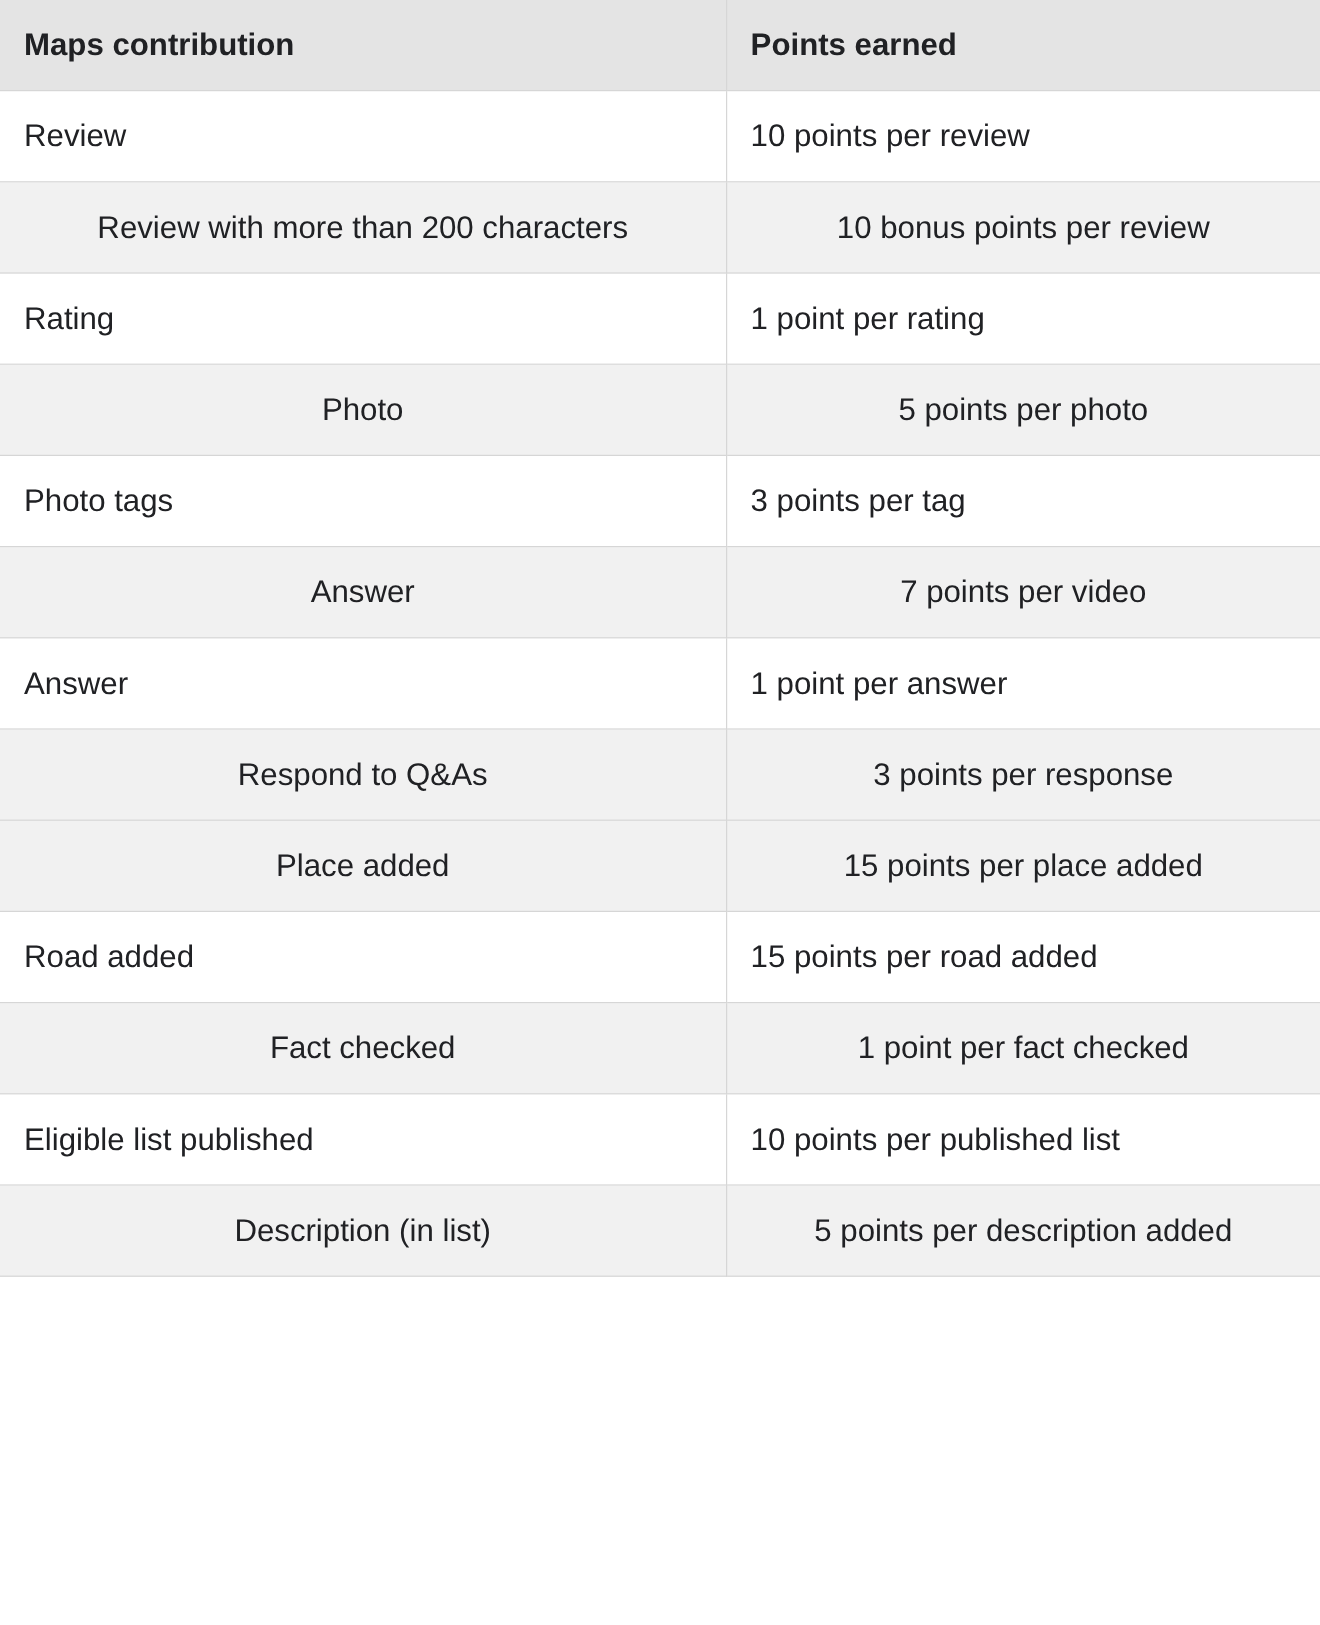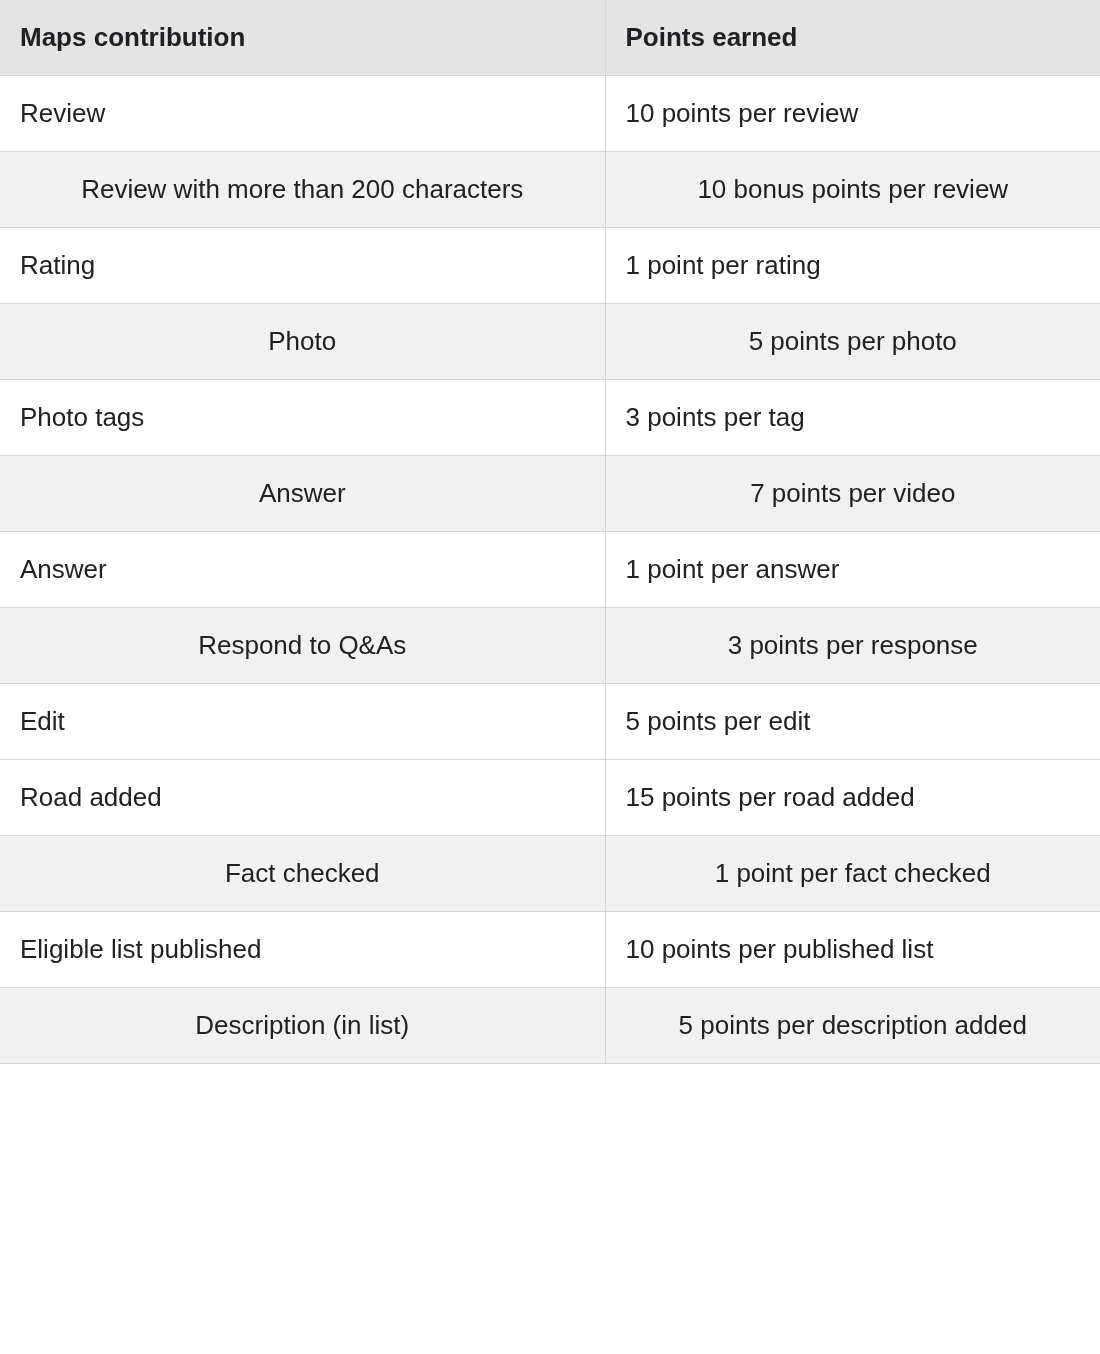--- a/index.html
+++ b/index.html
@@ -98,23 +98,23 @@
       <td>7 points per video</td>
     </tr>
     <tr class="row-odd">
       <td>Answer</td>
       <td>1 point per answer</td>
     </tr>
     <tr class="row-even">
       <td>Respond to Q&amp;As</td>
       <td>3 points per response</td>
     </tr>
-    <tr class="row-odd">
-      <td>Edit</td>
-      <td>5 points per edit</td>
+    <tr class="row-even">
+      <td>Place added</td>
+      <td>15 points per place added</td>
     </tr>
     <tr class="row-odd">
       <td>Road added</td>
       <td>15 points per road added</td>
     </tr>
     <tr class="row-even">
       <td>Fact checked</td>
       <td>1 point per fact checked</td>
     </tr>
     <tr class="row-odd">

